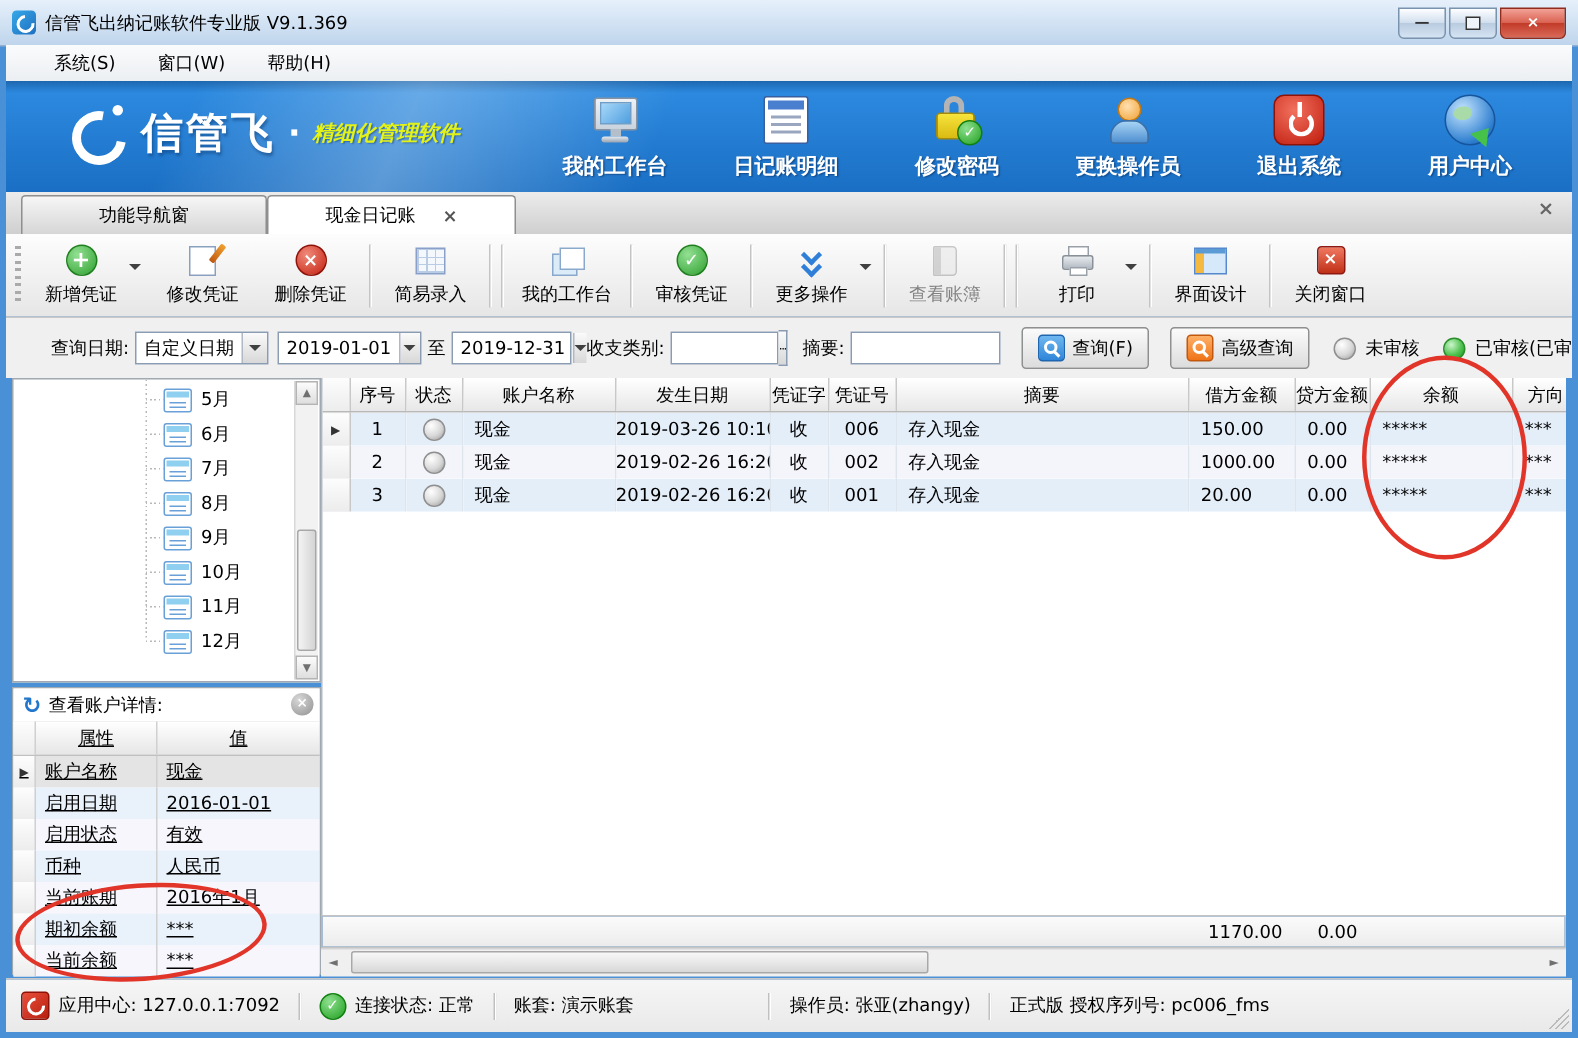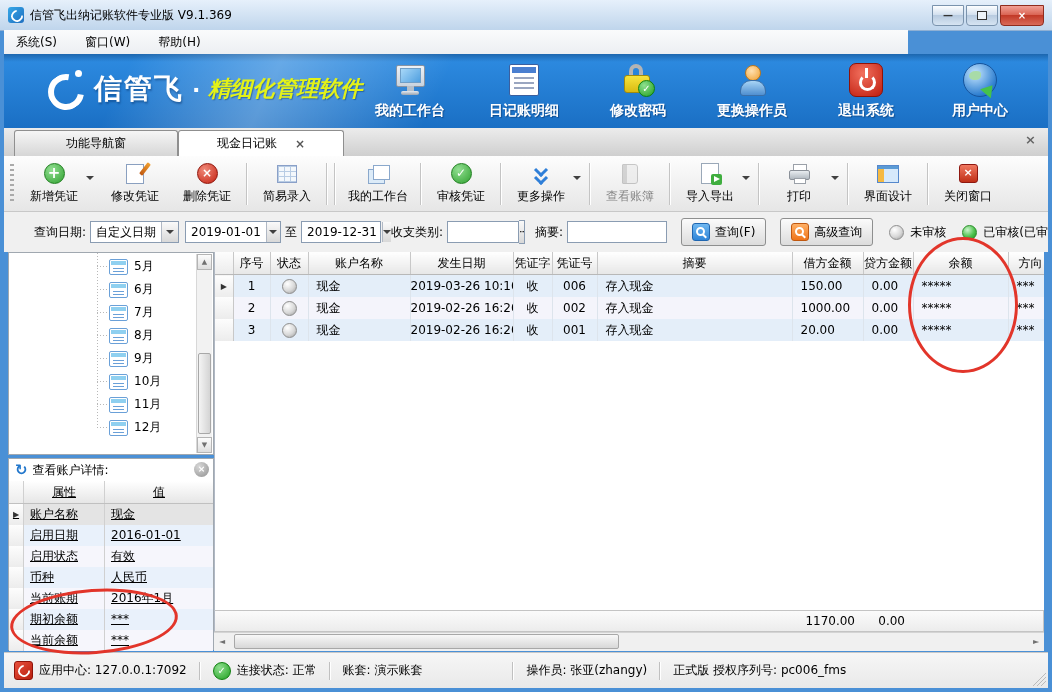--- a/index.html
+++ b/index.html
@@ -10,33 +10,33 @@
   
   #titlebar{left:0;top:0;width:1052px;height:30px;background:linear-gradient(#e6f0fb,#bfd5ec);display:flex;align-items:center;border-bottom:1px solid #8fb0d4;}
   .appicon{width:16px;height:16px;margin:0 6px 0 8px;border-radius:3px;background:linear-gradient(135deg,#37a8e8,#1f6fc0);position:relative;}
   .appicon .arc{position:absolute;left:3px;top:3px;width:8px;height:8px;border:2px solid #fff;border-radius:50%;border-top-color:transparent;transform:rotate(40deg);}
   .wbtn{width:30px;height:19px;border:1px solid #7a93ad;border-radius:0 0 4px 4px;background:linear-gradient(#fdfeff,#cfdded 50%,#b8cbe0 50%,#d6e4f2);display:flex;align-items:center;justify-content:center;font-size:10px;color:#333;margin-left:2px;font-weight:bold;}
   .wbtn.close{background:linear-gradient(#f2a196,#d8604f 50%,#c23a28 50%,#d96a58);color:#fff;border-color:#8f2c1e;width:42px;}
   #winbtns{right:8px;top:5px;display:flex;}
   .restore-glyph{width:8px;height:7px;border:1px solid #333;background:#eef4fa;}
 
   
-  #menubar{left:4px;top:30px;width:904px;height:24px;background:linear-gradient(#fafbfc,#eceff2);display:flex;align-items:center;padding-left:2px;box-sizing:border-box;}
+  #menubar{left:4px;top:30px;width:1044px;height:24px;background:linear-gradient(#fafbfc,#eceff2);display:flex;align-items:center;padding-left:22px;box-sizing:border-box;}
   .menuitem{padding:2px 10px;margin-right:8px;}
 
   
   #banner{left:4px;top:54px;width:1044px;height:74px;background:linear-gradient(180deg,#2e8ce2,#1a6fc4);overflow:hidden;}
   #banner .sheen{position:absolute;left:0;top:0;width:100%;height:100%;background:linear-gradient(115deg,rgba(255,255,255,0) 12%,rgba(255,255,255,.28) 26%,rgba(255,255,255,0) 42%),linear-gradient(#1c66ae 0,rgba(255,255,255,0) 8px);}
   #logo{left:40px;top:14px;display:flex;align-items:center;}
   .logomark{width:40px;height:42px;position:relative;margin-right:10px;}
   .logomark .ring{position:absolute;left:4px;top:6px;width:24px;height:24px;border:6px solid #fff;border-radius:50%;border-right-color:transparent;transform:rotate(-35deg);}
   .logomark .dot{position:absolute;right:2px;top:2px;width:7px;height:7px;background:#fff;border-radius:50%;}
   .logotext{color:#fff;font-size:28px;font-weight:bold;letter-spacing:2px;text-shadow:1px 2px 2px rgba(0,40,90,.4);}
   .logodot{color:#fff;font-size:22px;font-weight:bold;margin:0 8px;}
-  .tagline{color:#e3f218;font-size:22px;font-weight:bold;font-style:italic;text-shadow:1px 1px 1px rgba(0,40,90,.4);}
+  .tagline{color:#e3f218;font-size:14px;font-weight:bold;font-style:italic;text-shadow:1px 1px 1px rgba(0,40,90,.4);}
   #banner-actions{right:26px;top:8px;display:flex;gap:30px;}
   .baction{display:flex;flex-direction:column;align-items:center;width:84px;}
   .baction .blabel{color:#fff;font-weight:bold;font-size:14px;margin-top:4px;text-shadow:1px 1px 1px rgba(0,40,90,.5);white-space:nowrap;}
   .bicon{height:36px;display:flex;align-items:center;justify-content:center;}
   
   .monitor{position:relative;width:34px;height:32px;}
   .mscreen{position:absolute;left:3px;top:1px;width:27px;height:20px;background:linear-gradient(#eef2f7,#c9d3de);border:1px solid #8893a2;border-radius:2px;}
   .minner{position:absolute;left:3px;top:2px;width:19px;height:13px;background:linear-gradient(135deg,#a8d8f8,#4f9fe0);border:1px solid #6f9fc8;}
   .mstand{position:absolute;left:14px;top:22px;width:7px;height:5px;background:#b4bfca;}
   .mbase{position:absolute;left:8px;top:27px;width:18px;height:4px;background:linear-gradient(#e4eaf1,#97a3b0);border-radius:2px;}
@@ -349,31 +349,20 @@
         <span class="dd"></span>
     </div>
     <span class="tsep"></span>
     <div class="tbtn disabled">
       <span class="ticon">
           <span class="ic-book"></span>
         </span>
       <span class="tlabel">查看账簿</span>
     </div>
     <span class="tsep"></span>
-    <div class="tbtn hasdd">
-      <span class="ticon">
-          <span class="ic-impexp">
-            <span class="ie-box">
-              <span class="ie-tri"></span>
-            </span>
-          </span>
-        </span>
-      <span class="tlabel">导入导出</span>
-        <span class="dd"></span>
-    </div>
     <span class="tsep"></span>
     <div class="tbtn hasdd">
       <span class="ticon">
           <span class="ic-print">
             <span class="pp-top"></span>
             <span class="pp-body"></span>
             <span class="pp-out"></span>
           </span>
         </span>
       <span class="tlabel">打印</span>

